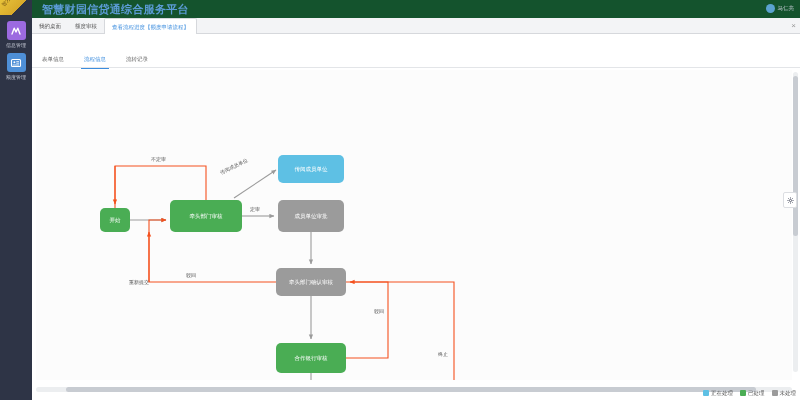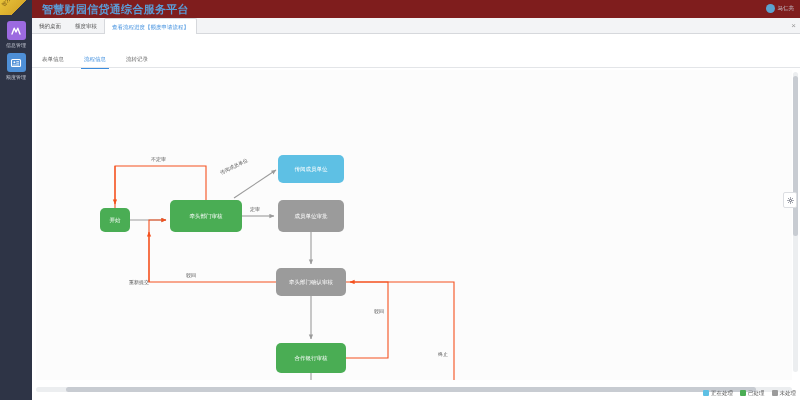--- a/index.html
+++ b/index.html
@@ -38,21 +38,21 @@
   .rail-sq.blue   { background: #4e8fd6; }
   .rail-sq svg { display: block; }
   .rail-label {
     font-size: 5px; color: #c9cdd8; margin-top: 2px;
     line-height: 7px; white-space: nowrap;
   }
 
   
   .header {
     position: absolute; left: 32px; top: 0; width: 768px; height: 18px;
-    background: #7f1d1d;
+    background: #14532d;
     text-decoration: underline;
   }
   .app-title {
     position: absolute; left: 10px; top: 2px;
     font-size: 11px; font-weight: bold; color: #5b9bd5; white-space: nowrap;
     letter-spacing: .3px;
   }
   .user-box {
     position: absolute; right: 6px; top: 4px;
     display: flex; align-items: center; gap: 3px; cursor: pointer;

